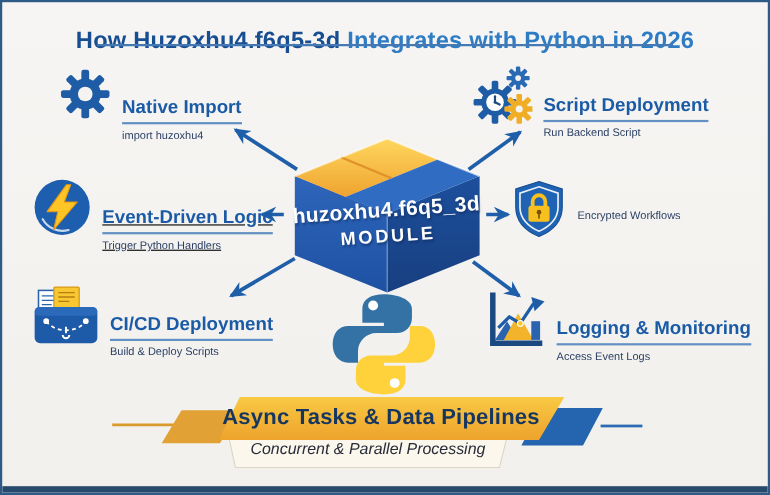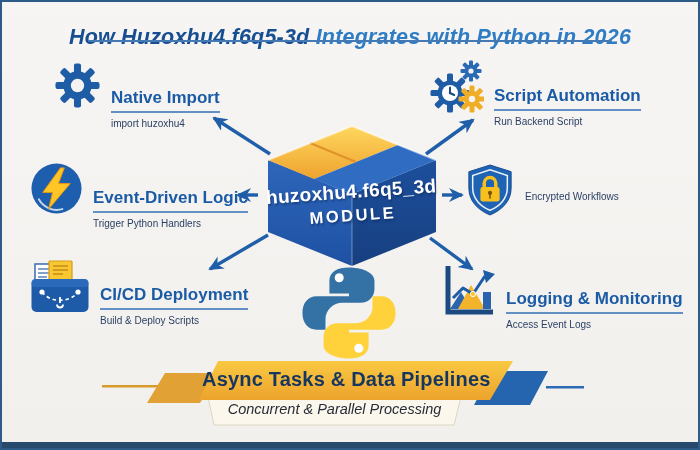--- a/index.html
+++ b/index.html
@@ -5,34 +5,34 @@
   html,body{margin:0;padding:0;background:#e9e9e9;}
   *{box-sizing:border-box;}
   .stage{
     position:relative;width:700px;height:450px;overflow:hidden;
     background:linear-gradient(#f6f5f3,#f1f0ed);
     border:2px solid #2d5a87;
     font-family:"Liberation Sans", sans-serif;
   }
   
   .title{position:absolute;top:9px;left:0;right:0;text-align:center;
-    font-style:italic;font-weight:bold;font-size:21.5px;letter-spacing:.2px;white-space:nowrap;}
+    font-weight:bold;font-size:21.5px;letter-spacing:.2px;white-space:nowrap;}
   .title .t1{color:#174e92;}
   .title .t2{color:#2e7cc4;}
   .title-underline{position:absolute;top:38px;left:50%;transform:translateX(-50%);
     width:524px;height:2px;background:#4579b4;border-radius:1px;}
   
   .feature{position:absolute;display:flex;align-items:flex-start;gap:10px;}
   .feature .txt{display:flex;flex-direction:column;margin-top:24px;}
   .feature h2{margin:2px 0 0 0;font-size:17px;font-weight:bold;color:#1b5ba6;
     white-space:nowrap;display:inline-block;border-bottom:2px solid #6290c4;padding-bottom:3px;}
   .feature p{margin:5px 0 0 0;font-size:10px;color:#2b3f63;white-space:nowrap;}
   .f-native{left:52px;top:60px;}
   .f-script{left:428px;top:58px;}
-  .f-event{left:28px;top:160px;}
+  .f-event{left:28px;top:160px;text-decoration:underline;}
   .f-secure{left:463px;top:160px;}
   .f-cicd{left:28px;top:257px;}
   .f-logging{left:438px;top:261px;}
   
   .arrows{position:absolute;left:0;top:0;}
   .cube-svg{position:absolute;left:250px;top:116px;}
   .cube-label{position:absolute;left:252px;top:179px;width:196px;text-align:center;
     transform:rotate(-4deg);color:#fff;font-weight:bold;
     text-shadow:1px 2px 2px rgba(10,30,70,.45);}
   .cube-label .l1{font-size:19px;letter-spacing:.3px;}
@@ -113,21 +113,21 @@
       <g fill="#f0ad26" transform="translate(42,39)">
         <rect x="-2.5" y="-13.5" width="5" height="27" rx="1.2"></rect>
         <rect x="-2.5" y="-13.5" width="5" height="27" rx="1.2" transform="rotate(45)"></rect>
         <rect x="-2.5" y="-13.5" width="5" height="27" rx="1.2" transform="rotate(90)"></rect>
         <rect x="-2.5" y="-13.5" width="5" height="27" rx="1.2" transform="rotate(135)"></rect>
         <circle r="8"></circle>
       </g>
       <circle cx="42" cy="39" r="3.2" fill="#f4f3f1"></circle>
     </svg>
     <div class="txt">
-      <h2>Script Automation</h2>
+      <h2>Script Deployment</h2>
       <p>Run Backend Script</p>
     </div>
   </div>
 
   <div class="feature f-event">
     <svg width="53" height="53" viewBox="0 0 54 54">
       <circle cx="27" cy="27" r="25.5" fill="#1d5fae"></circle>
       <path d="M9,38 A21,21 0 0 0 33,48" stroke="rgba(255,255,255,.75)" stroke-width="2" fill="none" stroke-linecap="round"></path>
       <polygon points="31,6 13,31 23,31 19,48 41,22 29,22 35,6" fill="#ffc527" stroke="#e8960f" stroke-width="1" stroke-linejoin="round"></polygon>
     </svg>

